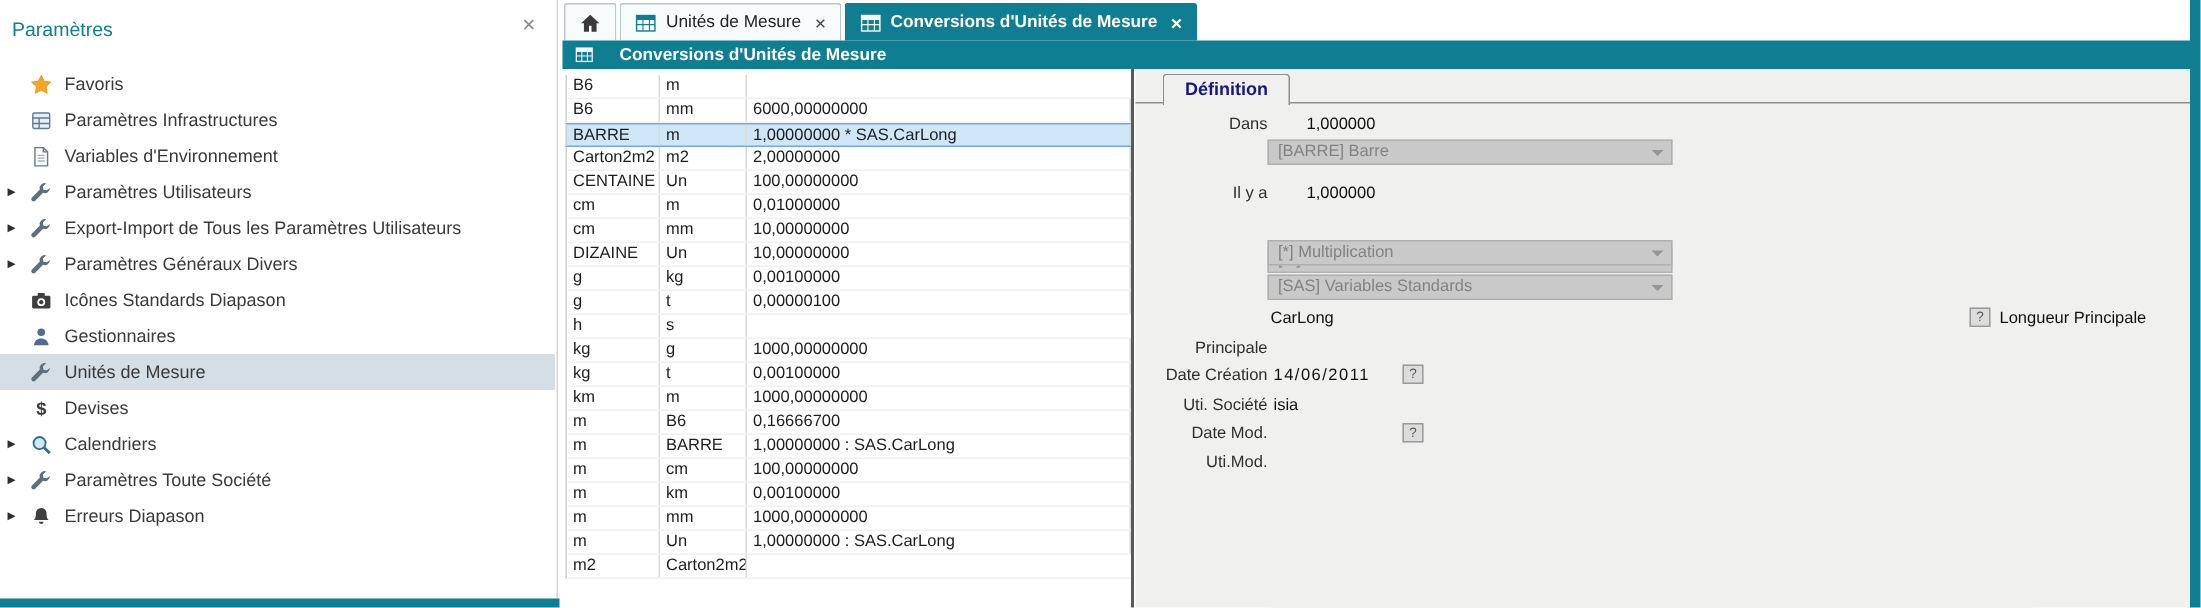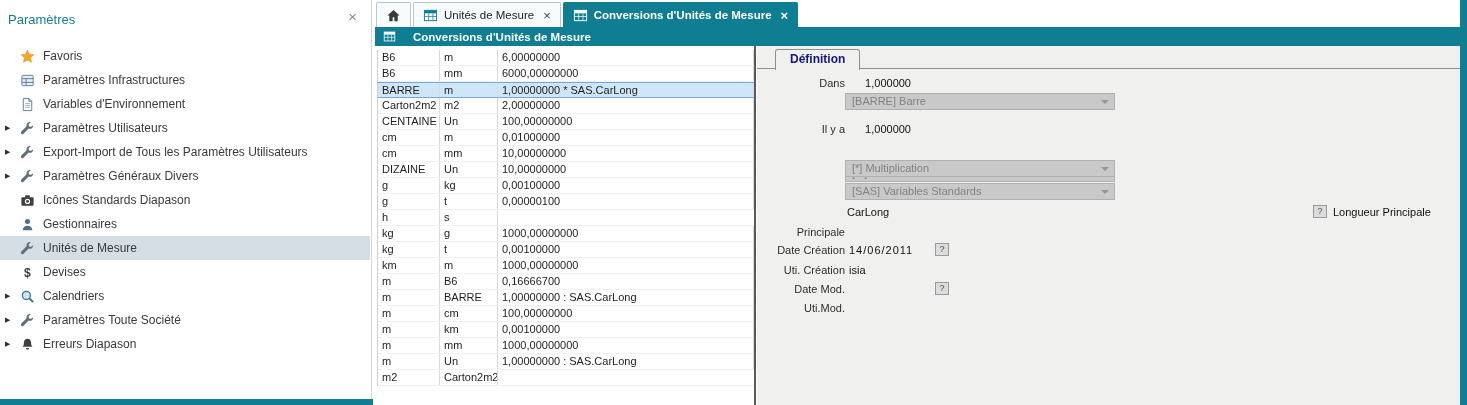--- a/index.html
+++ b/index.html
@@ -46,21 +46,21 @@
   .trow.selected .td { line-height:14px; }
 
   .divider { position:absolute; left:754px; top:46px; width:2px; bottom:0; background:#5a5a5a; }
 
   
   .defpanel { position:absolute; left:757px; top:46px; right:7px; bottom:0; background:#f0f0ee; }
   .defline { position:absolute; left:0; right:0; top:22px; height:1px; background:#8f8f8f; }
   .deftab { position:absolute; left:18px; top:3px; height:20px; padding:0 14px; background:#f0f0ee; border:1px solid #8f8f8f; border-bottom:none; font-weight:bold; font-size:12px; color:#161685; line-height:19px; border-radius:3px 3px 0 0; z-index:2; }
   .flabel { position:absolute; left:8px; width:80px; font-size:11px; color:#2e2e2e; text-align:right; white-space:nowrap; }
   .fvalue { position:absolute; font-size:11px; color:#111; white-space:nowrap; }
-  .fvalue.num { left:88px; width:66px; text-align:right; }
+  .fvalue.num { left:104px; width:66px; text-align:center; }
   .fselect { position:absolute; left:88px; width:270px; height:17px; background:#c9c9c9; border:1px solid #b0b0b0; box-sizing:border-box; font-size:11px; color:#828282; line-height:15px; padding:0 18px 0 6px; white-space:nowrap; overflow:hidden; cursor:default; }
   .chev { position:absolute; right:5px; top:6px; width:0; height:0; border-left:4px solid transparent; border-right:4px solid transparent; border-top:4px solid #969696; }
   .helpbtn { position:absolute; width:14px; height:13px; background:#dcdcdc; border:1px solid #9a9a9a; box-sizing:border-box; font-size:9px; color:#555; text-align:center; line-height:11px; cursor:default; }
   .datechars { letter-spacing:1px; }
 
   
   .right-strip { position:absolute; right:0; top:0; width:7px; height:405px; background:#0f7e93; }
   .bottom-strip { position:absolute; left:0; bottom:0; width:373px; height:6px; background:#0f7e93; }
 </style>
 </head>
@@ -242,21 +242,20 @@
         </svg>
       </span>
     <span>Conversions d'Unités de Mesure</span>
   </div>
 
   <div class="table">
     <div class="tbody">
         <div class="trow">
           <div class="td">B6</div>
           <div class="td">m</div>
-          <div class="td">6,00000000</div>
         </div>
         <div class="trow">
           <div class="td">B6</div>
           <div class="td">mm</div>
           <div class="td">6000,00000000</div>
         </div>
         <div class="trow selected">
           <div class="td">BARRE</div>
           <div class="td">m</div>
           <div class="td">1,00000000 * SAS.CarLong</div>
@@ -388,21 +387,21 @@
 
     <div class="helpbtn" style="left:556px; top:159px;">?</div>
     <div class="fvalue" style="left:576px; top:160px;">Longueur Principale</div>
 
     <div class="flabel" style="top:180px;">Principale</div>
 
     <div class="flabel" style="top:198px;">Date Création</div>
     <div class="fvalue datechars" style="left:92px; top:198px;">14/06/2011</div>
     <div class="helpbtn" style="left:178px; top:197px;">?</div>
 
-    <div class="flabel" style="top:218px;">Uti. Création</div>
+    <div class="flabel" style="top:218px;">Uti. Société</div>
     <div class="fvalue" style="left:92px; top:218px;">isia</div>
 
     <div class="flabel" style="top:237px;">Date Mod.</div>
     <div class="helpbtn" style="left:178px; top:236px;">?</div>
 
     <div class="flabel" style="top:256px;">Uti.Mod.</div>
   </div>
 
   <div class="right-strip"></div>
   <div class="bottom-strip"></div>

